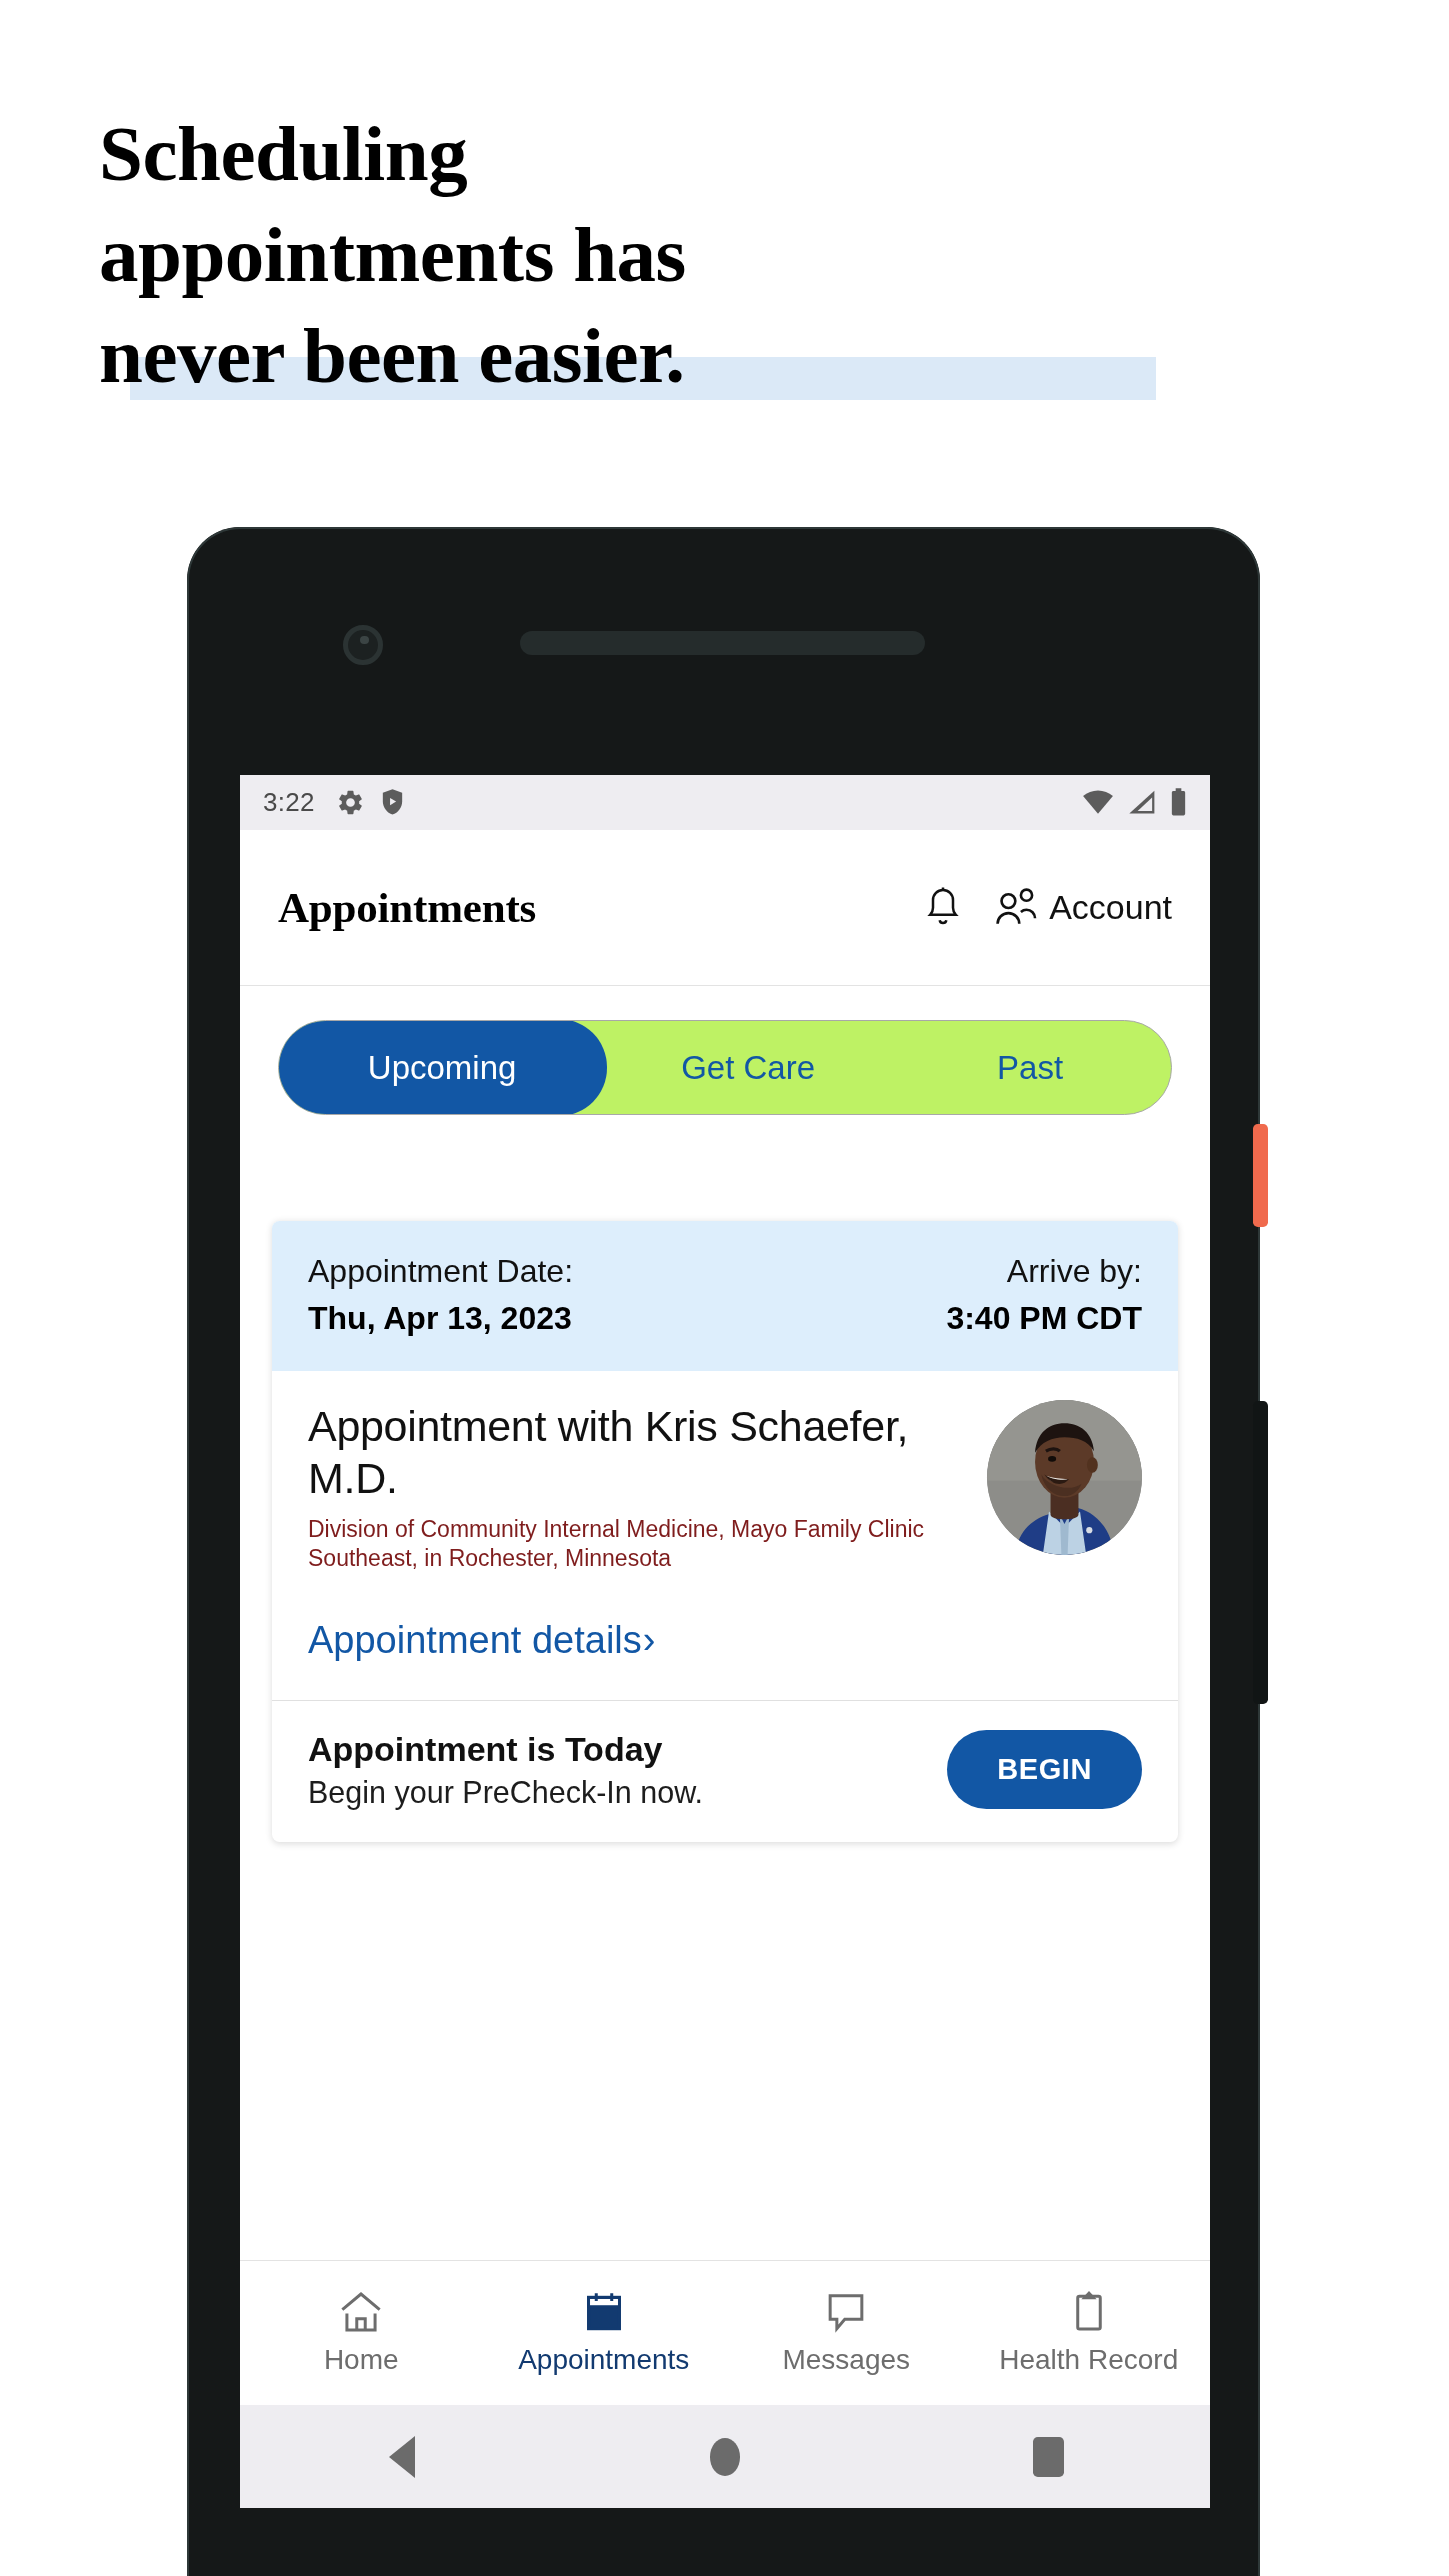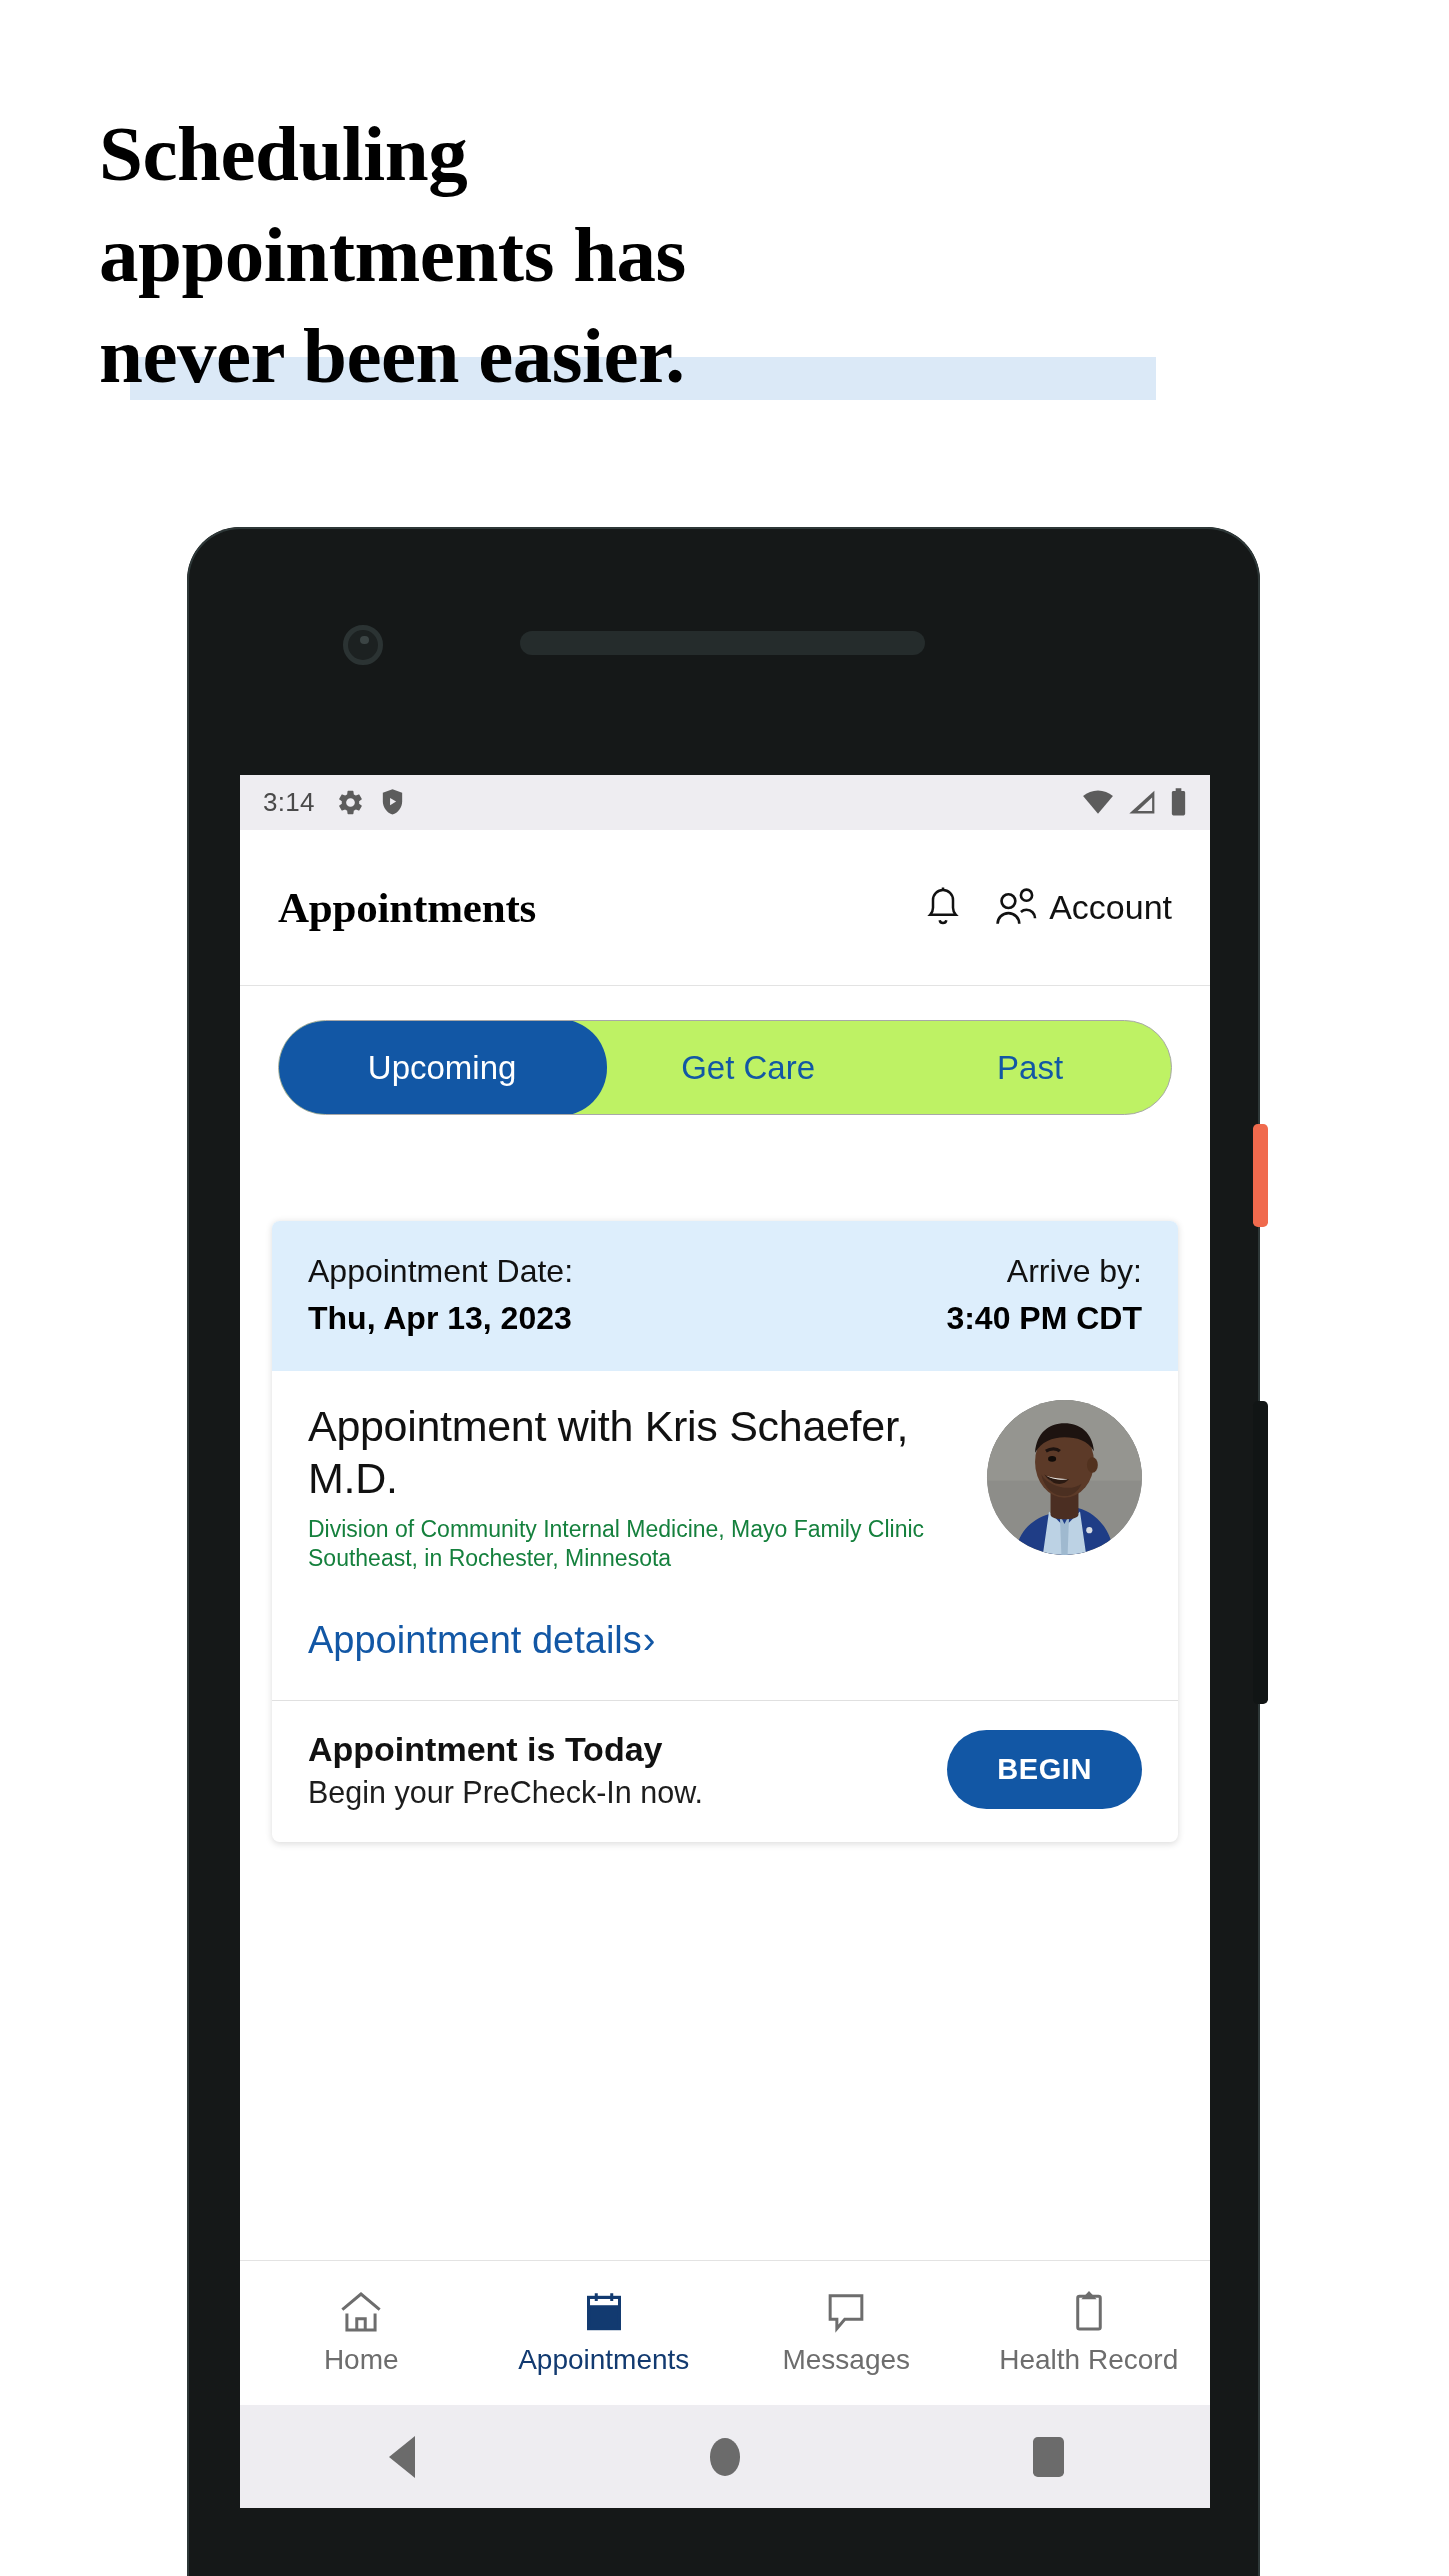--- a/index.html
+++ b/index.html
@@ -175,21 +175,21 @@
   .prov-name {
     font-size: 43px;
     line-height: 52px;
     color: #111;
     letter-spacing: -0.3px;
   }
   .prov-sub {
     margin-top: 11.4px;
     font-size: 23px;
     line-height: 29px;
-    color: #15803d;
+    color: #7f1d1d;
   }
   .avatar {
     width: 155px; height: 155px; flex: 0 0 155px;
     border-radius: 50%;
     overflow: hidden;
     background: #8d8d8a;
     position: relative;
   }
   .avatar svg { display:block; width:100%; height:100%; }
 
@@ -293,21 +293,21 @@
     <div class="phone-inner-edge"></div>
   </div>
   <div class="front-camera"></div>
   <div class="earpiece"></div>
   <div class="btn-power"></div>
   <div class="btn-volume"></div>
 
   <div class="screen">
 
     <div class="statusbar">
-      <div class="sb-time">3:14</div>
+      <div class="sb-time">3:22</div>
       <div class="sb-left-icons">
         <svg class="sb-ico" width="29" height="29" viewBox="0 0 24 24" fill="#5c5c5c">
           <path d="M19.14 12.94a7.07 7.07 0 000-1.88l2.03-1.58a.5.5 0 00.12-.64l-1.92-3.32a.5.5 0 00-.6-.22l-2.39.96a7.03 7.03 0 00-1.62-.94l-.36-2.54a.5.5 0 00-.5-.42h-3.84a.5.5 0 00-.5.42l-.36 2.54c-.58.24-1.12.56-1.62.94l-2.39-.96a.5.5 0 00-.6.22L2.67 8.84a.5.5 0 00.12.64l2.03 1.58a7.07 7.07 0 000 1.88l-2.03 1.58a.5.5 0 00-.12.64l1.92 3.32c.13.22.39.3.6.22l2.39-.96c.5.38 1.04.7 1.62.94l.36 2.54c.04.24.25.42.5.42h3.84c.25 0 .46-.18.5-.42l.36-2.54c.58-.24 1.12-.56 1.62-.94l2.39.96c.21.08.47 0 .6-.22l1.92-3.32a.5.5 0 00-.12-.64l-2.03-1.58zM12 15.6A3.6 3.6 0 1112 8.4a3.6 3.6 0 010 7.2z"></path>
         </svg>
         <svg class="sb-ico" width="25" height="29" viewBox="0 0 20 24" fill="#5c5c5c">
           <path d="M10 1L2 4v7c0 5 3.4 9.7 8 11 4.6-1.3 8-6 8-11V4l-8-3z"></path>
           <path d="M8 8.2v6l5-3z" fill="#eeedf1"></path>
         </svg>
       </div>
       <div class="sb-right">

